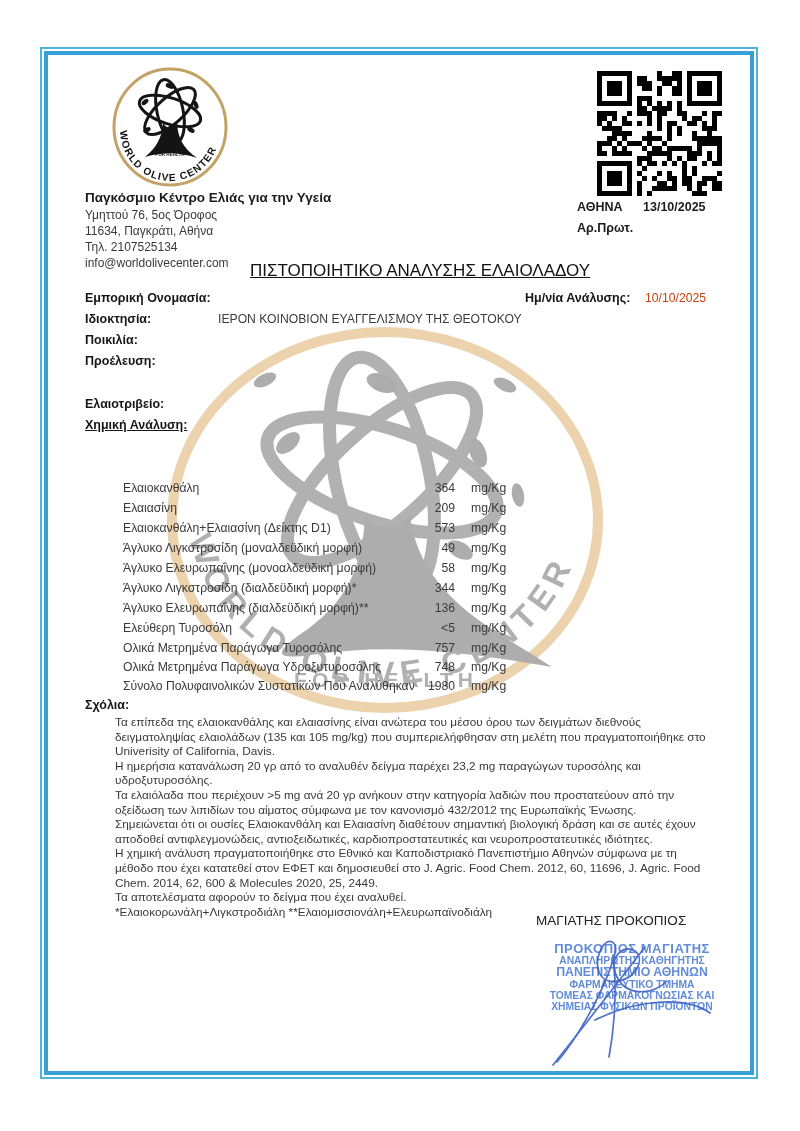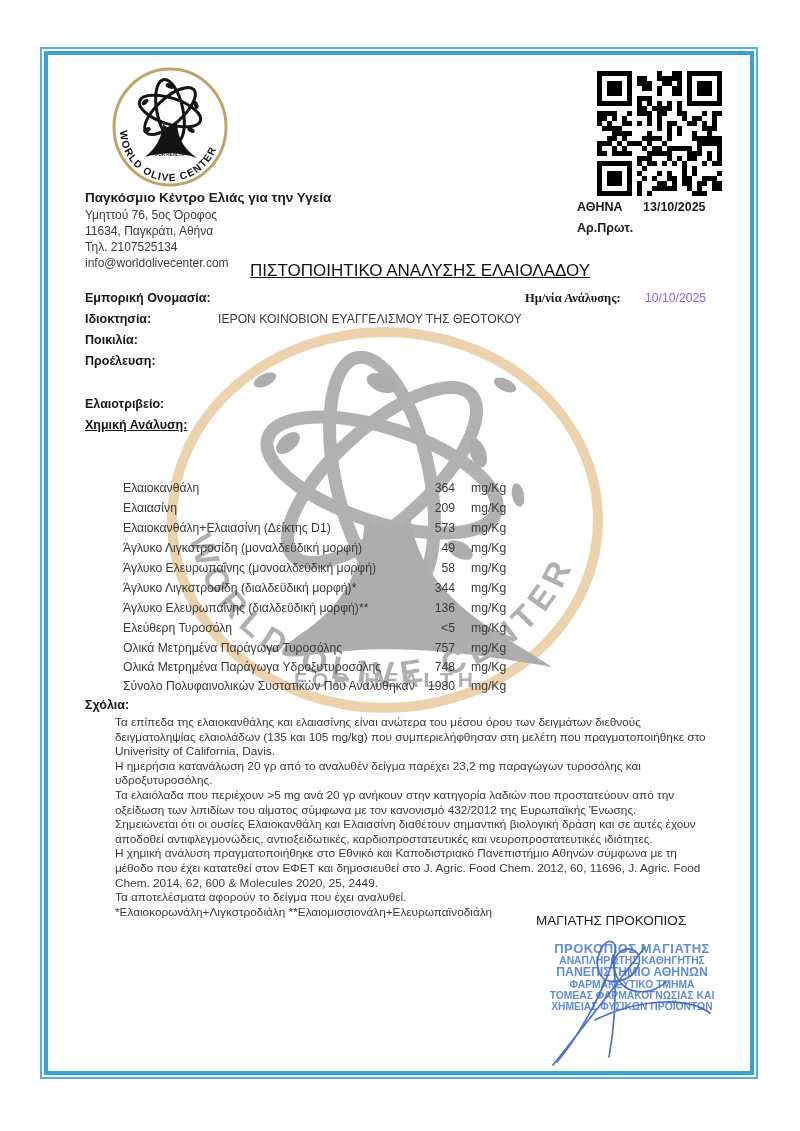--- a/index.html
+++ b/index.html
@@ -16,22 +16,22 @@
   .proto-label { font-weight:bold; font-size:12.5px; color:#1c1c1c; }
   .proto-value { font-weight:bold; font-size:12.5px; color:#1c1c1c; }
   
   .doc-title { left:40px; top:261px; width:716px; text-align:center;
                font-size:17px; font-weight:normal; color:#111;padding-left:22px; }
   .doc-title span { text-decoration:underline; }
   
   .frow { position:absolute; left:0; width:800px; height:20px; z-index:3; }
   .flabel { position:absolute; left:85px; font-weight:bold; font-size:12.5px; color:#161616; white-space:nowrap; }
   .fvalue { position:absolute; left:218px; font-size:12.2px; color:#3c3c3c; white-space:nowrap; }
-  .frlabel { position:absolute; left:525px; font-weight:bold; font-size:12.5px; color:#161616; white-space:nowrap;font-family:Liberation Serif, serif; }
-  .frvalue { position:absolute; left:645px; font-size:12.2px; color:#8b5cf6; white-space:nowrap; }
+  .frlabel { position:absolute; left:525px; font-weight:bold; font-size:12.5px; color:#161616; white-space:nowrap; }
+  .frvalue { position:absolute; left:645px; font-size:12.2px; color:#c2410c; white-space:nowrap; }
   .underlined { text-decoration:underline; }
   
   .arow { position:absolute; left:0; width:691px; height:19px; z-index:3; }
   .alabel { position:absolute; left:123px; font-size:12.2px; color:#3a3a3a; white-space:nowrap; }
   .aval { position:absolute; left:370px; width:85px; text-align:right; font-size:12.2px; color:#3a3a3a; }
   .aunit { position:absolute; left:471px; font-size:12.2px; color:#3a3a3a; }
   
   .comments-label { left:85px; top:698px; font-weight:bold; font-size:12.5px; color:#161616; }
   .comments { left:115px; top:715px; width:594px; font-size:11.8px; line-height:14.6px; color:#3a3a3a; }
   

